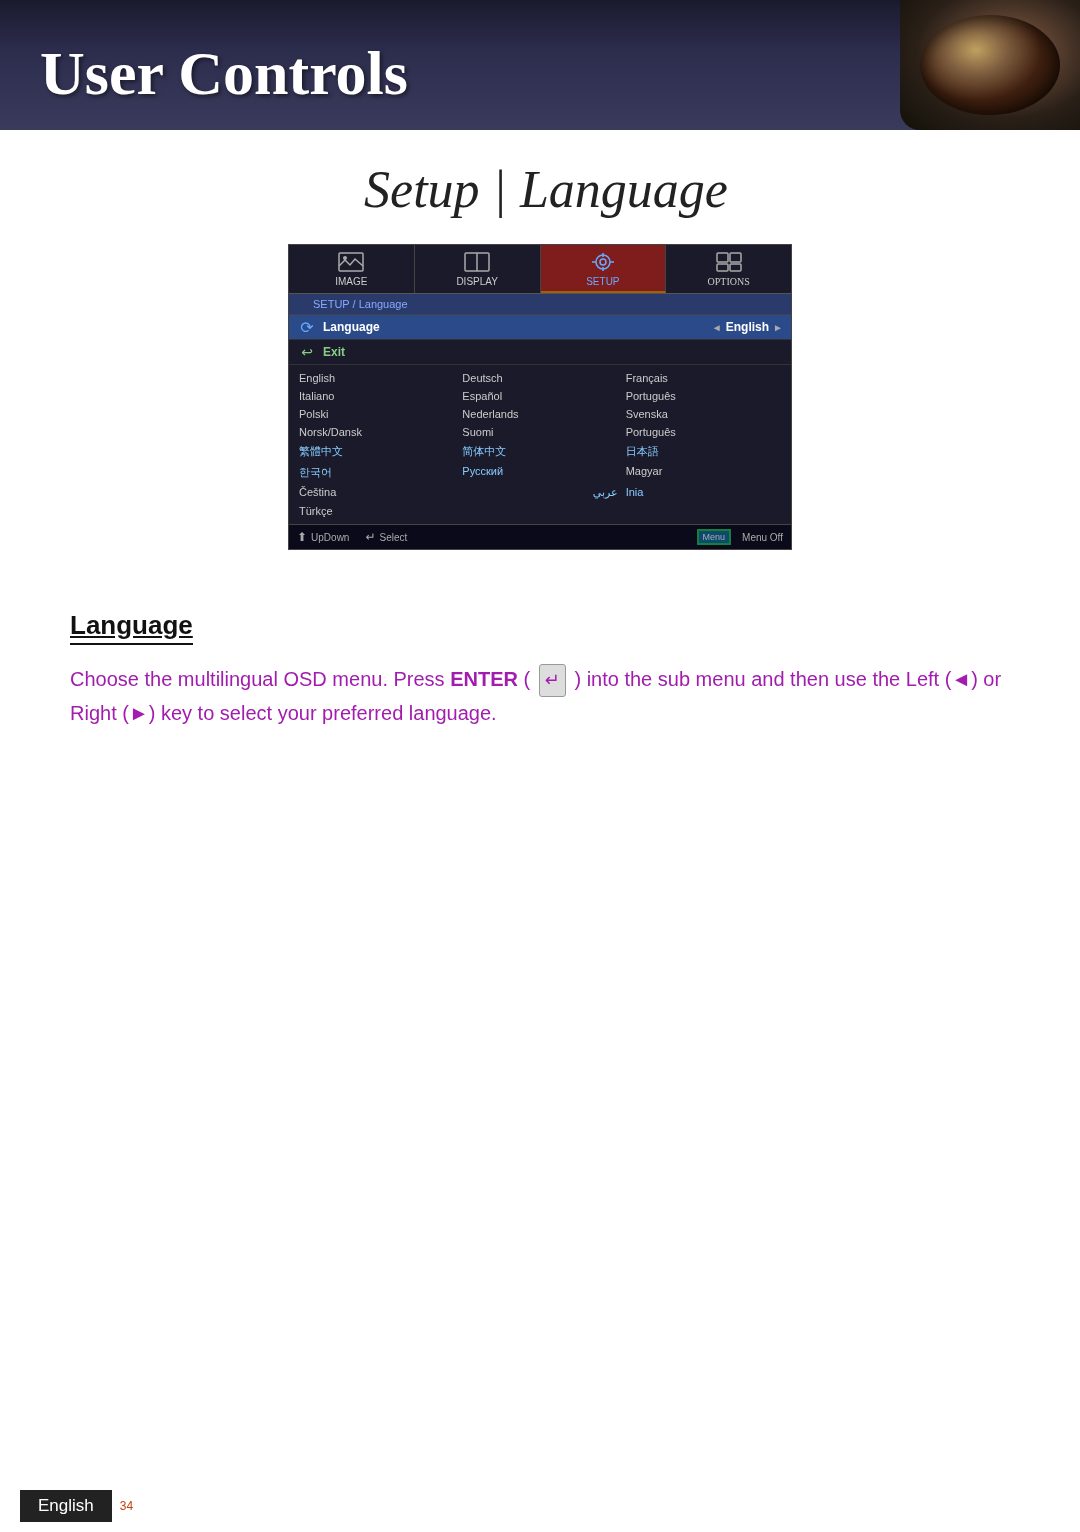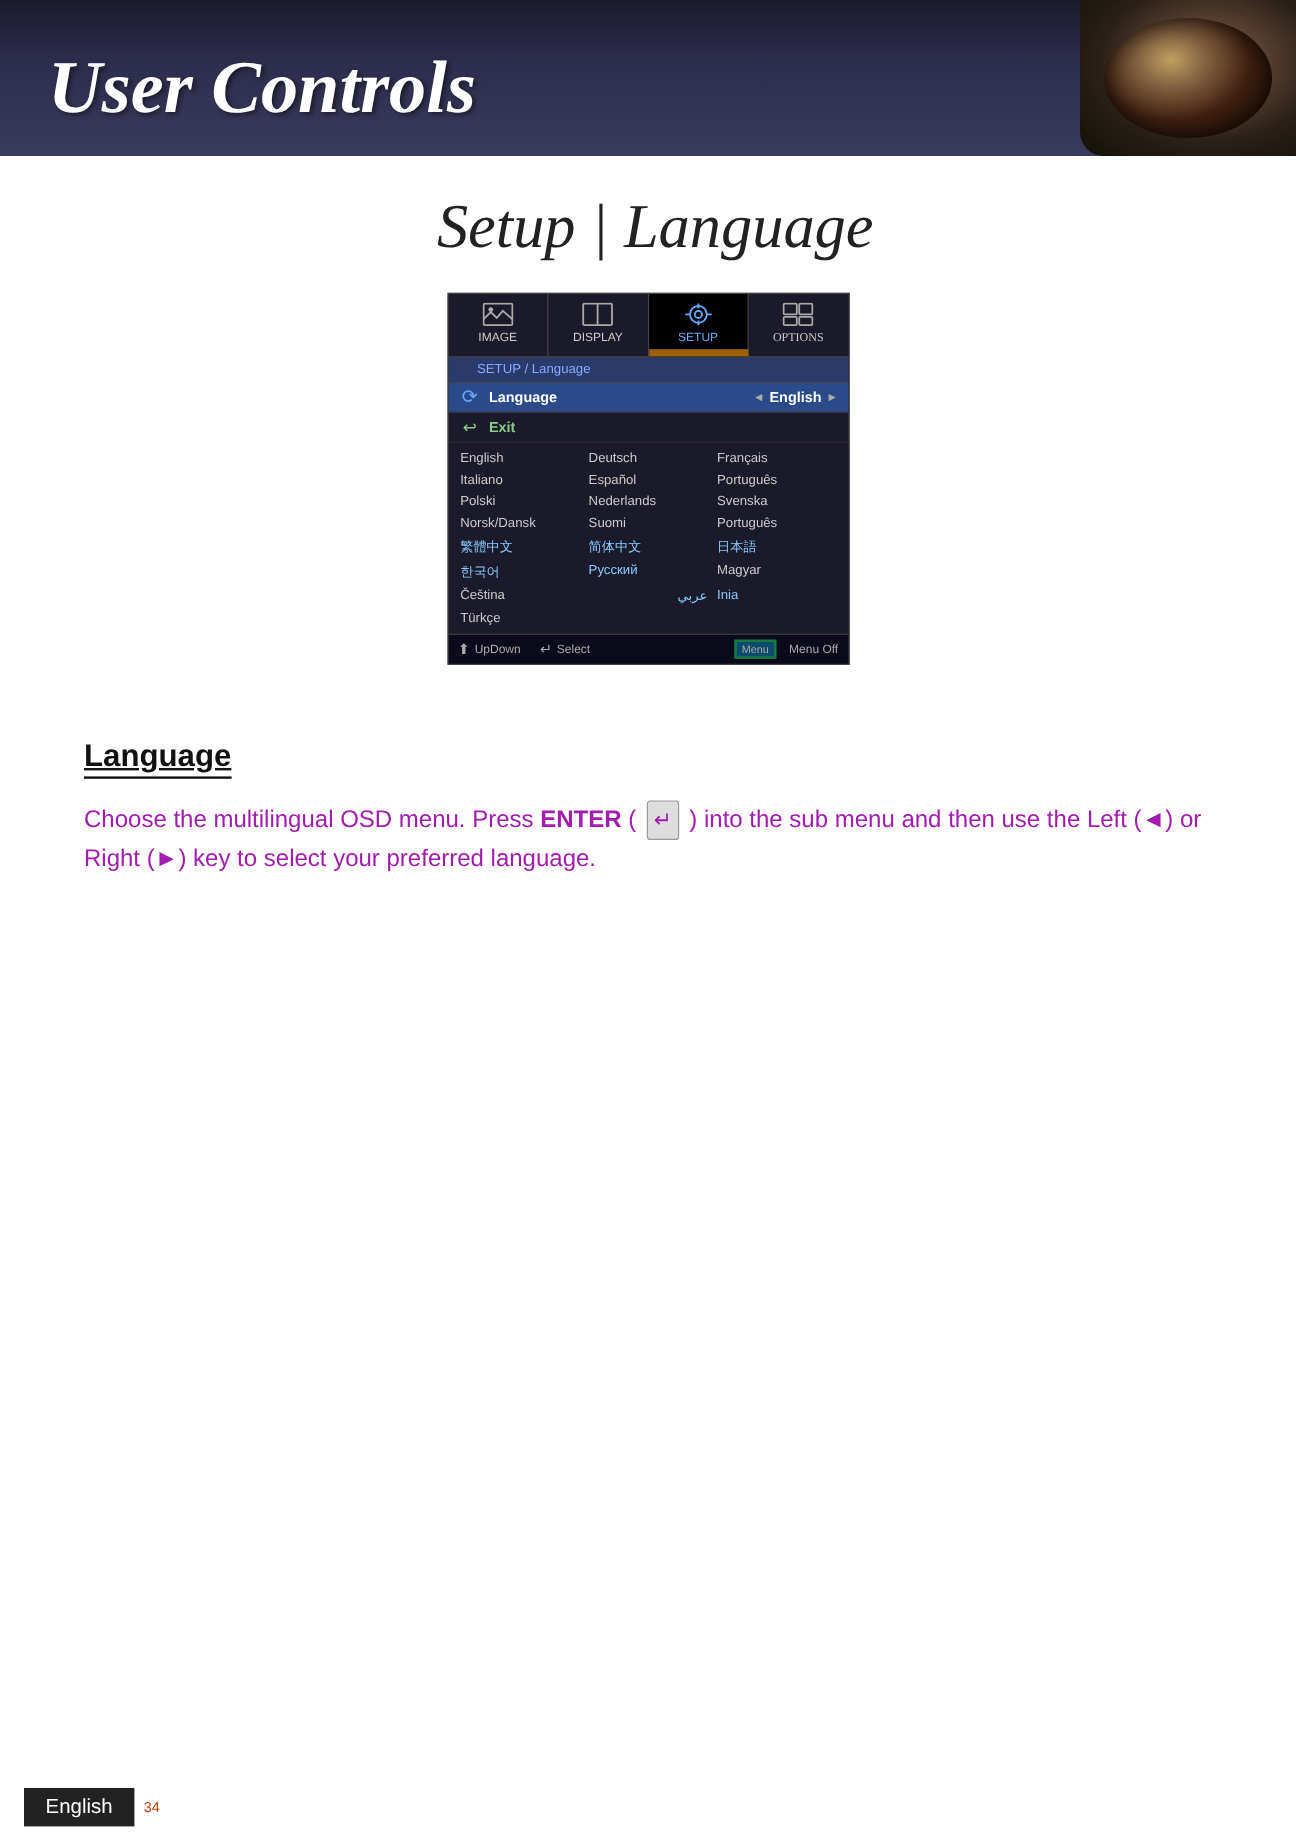--- a/index.html
+++ b/index.html
@@ -20,21 +20,20 @@
       background: linear-gradient(180deg, #1a1a2e 0%, #2d2d4e 40%, #3a3a5c 100%);
       position: relative;
       display: flex;
       align-items: center;
       padding: 0 40px;
     }
 
     .header-title {
       font-size: 62px;
       font-weight: bold;
-      font-style: italic;
       color: #ffffff;
       text-shadow: 2px 2px 4px rgba(0,0,0,0.5);
       font-family: Georgia, serif;
       margin-top: 16px;
     }
 
     .header-lens {
       position: absolute;
       right: 0;
       top: 0;
@@ -67,21 +66,21 @@
     }
 
     
     .osd-wrapper {
       display: flex;
       justify-content: center;
       margin: 0 auto 40px auto;
     }
 
     .osd-menu {
-      width: 335px;
+      width: 504px;
       background: #1a1a2a;
       border: 1px solid #444;
       font-size: 13px;
     }
 
     
     .osd-tabs {
       display: flex;
       background: #1a1a2a;
       border-bottom: 1px solid #555;
@@ -94,23 +93,23 @@
       align-items: center;
       padding: 6px 4px 4px 4px;
       border-right: 1px solid #444;
       color: #ccc;
       font-size: 10px;
     }
 
     .osd-tab:last-child { border-right: none; font-family: Liberation Serif, serif; }
 
     .osd-tab.active {
-      background: #000000;
+      background: #7f1d1d;
       color: #6af;
-      border-bottom: 6px solid #a16207;
+      border-bottom: 2px solid #a16207;
       justify-content: space-between;
     }
 
     .tab-icon {
       width: 28px;
       height: 22px;
       margin-bottom: 3px;
       display: flex;
       align-items: center;
       justify-content: center;

